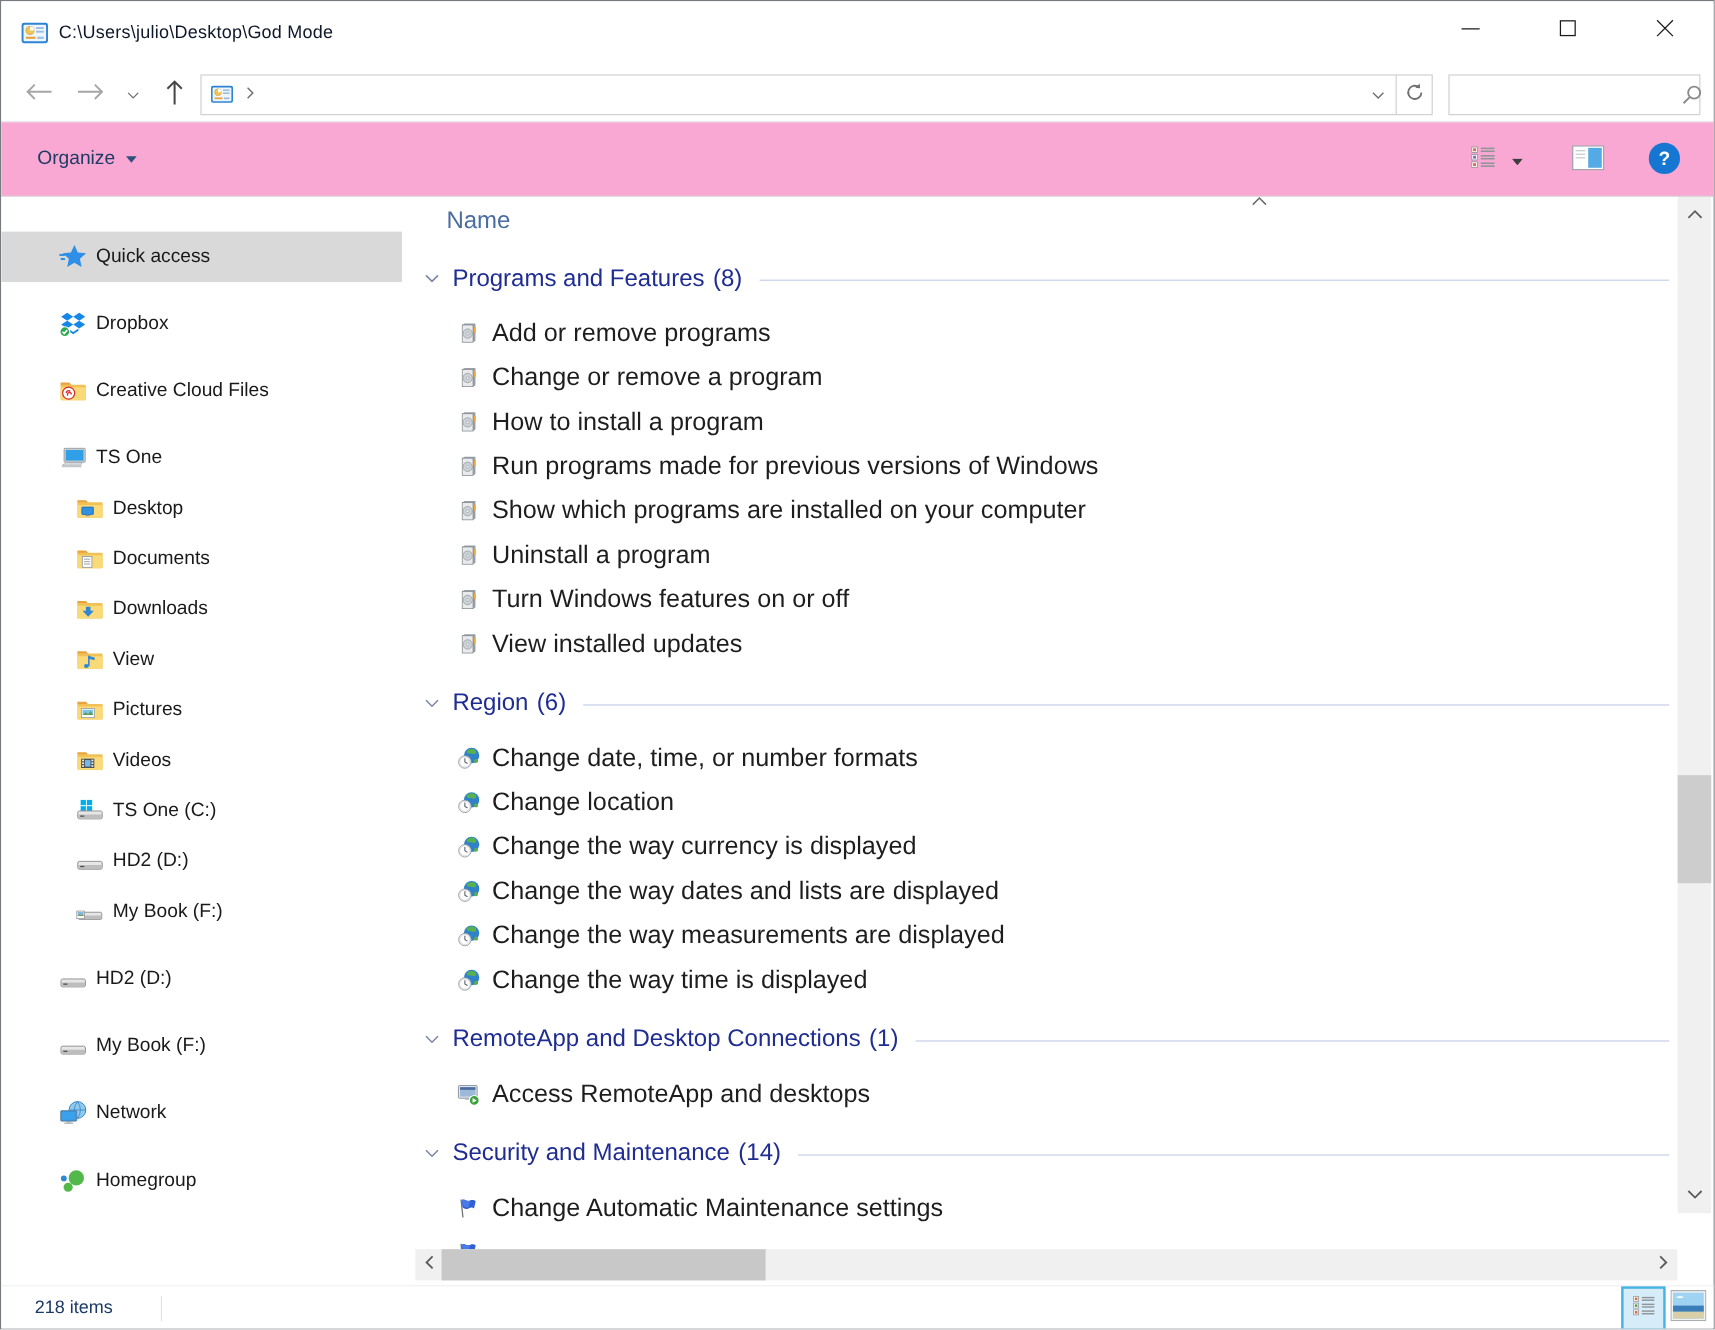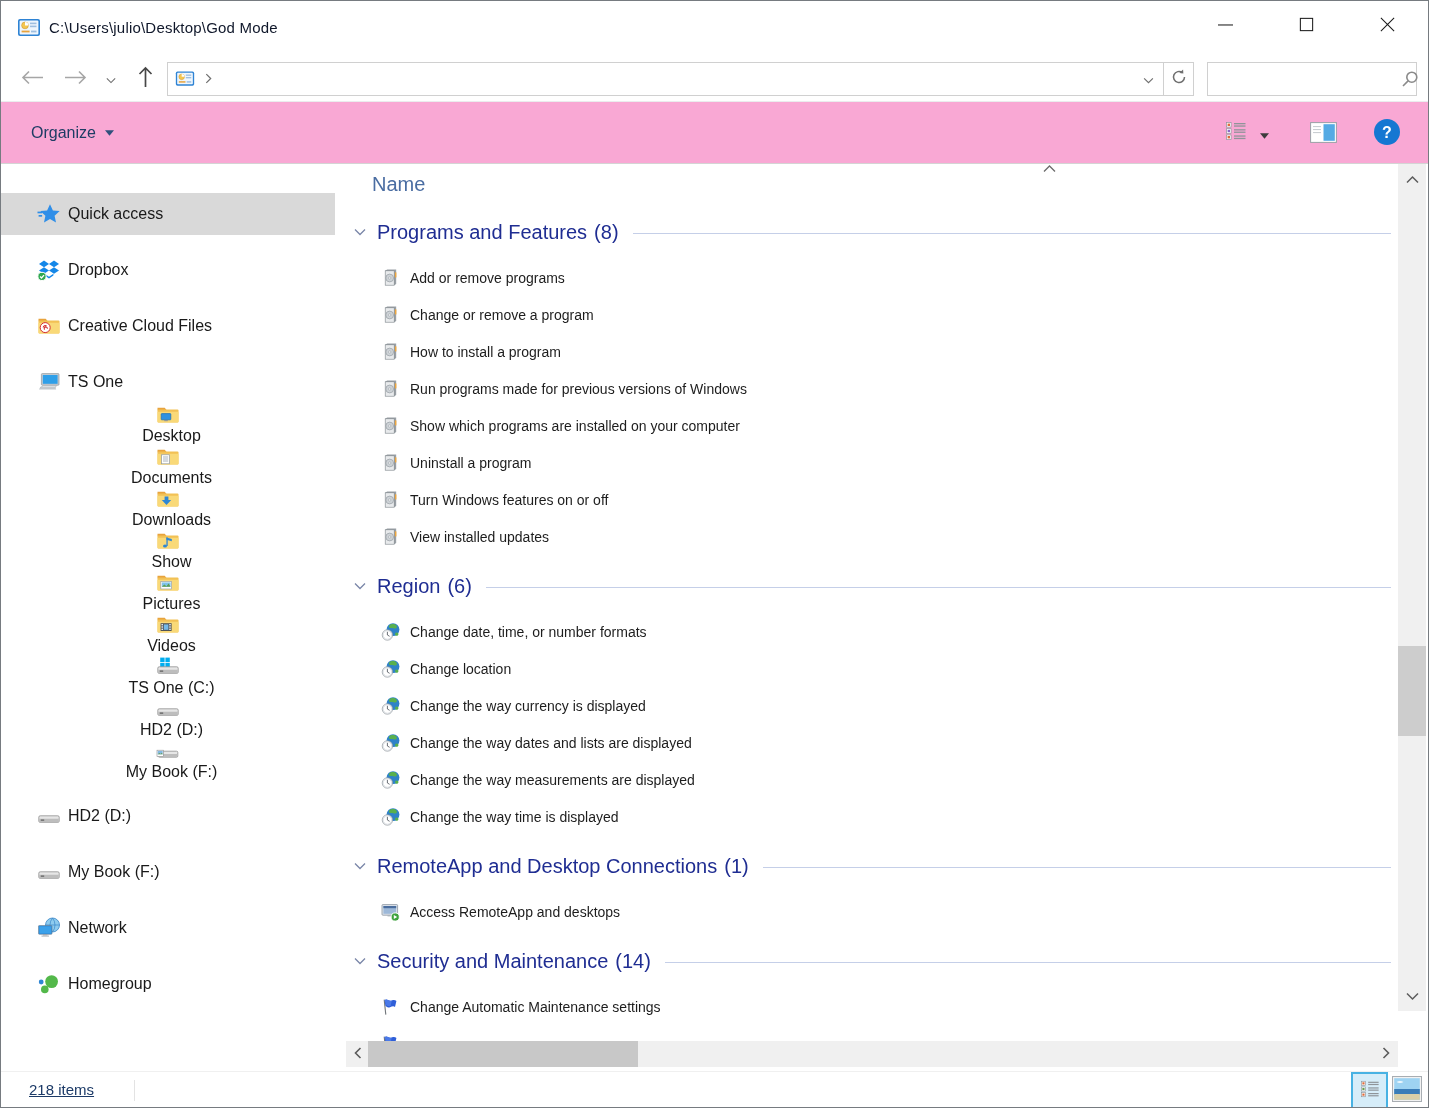--- a/index.html
+++ b/index.html
@@ -58,22 +58,22 @@
   .layout-caret svg{width:9px;height:6px;}
   .pane-btn{left:1308px;top:21px;width:28px;height:22px;}
   .pane-btn svg{width:27px;height:21px;}
   .help-btn{left:1372px;top:18px;width:28px;height:28px;}
   .help-btn svg{width:28px;height:28px;}
   
   .sidebar{position:absolute;top:163px;left:0;width:345px;height:907px;background:#fff;overflow:hidden;}
   .side-row{width:334px;height:42px;display:flex;align-items:center;box-sizing:border-box;}
   .side-row.first{margin-top:29px;}
   .side-row.gap{margin-top:14px;}
-  .side-row.lvl0{padding-left:36px;}
-  .side-row.lvl1{flex-direction:column;}
+  .side-row.lvl0{padding-left:48px;}
+  .side-row.lvl1{padding-left:62px;}
   .side-row.selected{background:#d9d9d9;}
   .s-icon{width:24px;height:24px;flex:0 0 24px;}
   .s-icon svg{width:24px;height:24px;}
   .s-label{margin-left:7px;font-size:16px;color:#191919;white-space:nowrap;}
   
   .content{position:absolute;top:163px;left:345px;width:1052px;height:907px;background:#fff;overflow:hidden;}
   .col-header{margin:7px 0 0 26px;height:26px;display:flex;align-items:center;
     font-size:20px;color:#4a6da2;width:120px;}
   .sort-indicator{position:absolute;left:1042px;top:158px;width:14px;height:9px;z-index:5;}
   .sort-indicator svg{width:13px;height:8px;}
@@ -81,35 +81,35 @@
   .group:first-child .group-header{margin-top:18px;}
   .g-chev{margin-left:8px;width:13px;height:9px;flex:0 0 13px;display:flex;align-items:center;}
   .g-chev svg{width:12px;height:8px;}
   .g-title{margin-left:10px;font-size:20px;color:#1f2d92;white-space:nowrap;}
   .g-count{margin-left:7px;font-size:20px;color:#1f2d92;}
   .g-rule{flex:1;height:1px;background:#c5cfe8;margin:2px 7px 0 14px;}
   .group-items{margin-top:10px;}
   .item-row{height:37px;display:flex;align-items:center;padding-left:35px;}
   .item-ic{width:20px;height:20px;flex:0 0 20px;}
   .item-ic svg{width:20px;height:20px;}
-  .item-label{margin-left:9px;font-size:14px;color:#1d1d1d;white-space:nowrap;}
+  .item-label{margin-left:9px;font-size:21px;color:#1d1d1d;white-space:nowrap;}
   
   .hscroll{position:absolute;left:0;top:877px;width:1052px;height:26px;background:#f0f0f0;}
   .hs-arrow{position:absolute;top:0;width:20px;height:26px;display:flex;align-items:center;justify-content:center;}
   .hs-left{left:2px;} .hs-right{right:2px;}
   .hs-arrow svg{width:8px;height:12px;}
   .hs-thumb{position:absolute;left:22px;top:0;width:270px;height:26px;background:#c8c8c8;}
   .vscroll{position:absolute;top:163px;right:2px;width:28px;height:847px;background:#f0f0f0;}
   .vs-arrow{position:absolute;left:0;width:28px;height:22px;display:flex;align-items:center;justify-content:center;}
   .vs-up{top:4px;} .vs-down{bottom:4px;}
   .vs-arrow svg{width:13px;height:9px;}
   .vs-thumb{position:absolute;left:0;top:482px;width:28px;height:90px;background:#cdcdcd;}
   
   .statusbar{position:absolute;left:0;right:0;top:1070px;height:38px;background:#fff;border-top:1px solid #f0f0f0;}
-  .status-count{position:absolute;left:28px;top:9px;font-size:15px;color:#1c3a67;text-decoration:underline;}
+  .status-count{position:absolute;left:28px;top:9px;font-size:15px;color:#1c3a67;}
   .status-sep{position:absolute;left:133px;top:8px;width:1px;height:21px;background:#e3e3e3;}
   .view-btn{position:absolute;top:0;display:flex;align-items:center;justify-content:center;box-sizing:border-box;}
   .details-btn{right:40px;width:37px;height:37px;background:#d6edf9;border:2px solid #48b2e3;}
   .details-btn svg{width:22px;height:20px;}
   .thumb-btn{right:4px;width:34px;height:37px;}
   .thumb-btn svg{width:30px;height:26px;}
 </style>
 </head>
 <body>
 
@@ -335,21 +335,21 @@
       </div>
       <div class="side-row lvl1">
         <span class="s-icon"><svg viewBox="0 0 24 24">
             <path d="M1.5 4.8h7.2l2.1 2.4H1.5z" fill="#e8a33d"></path>
             <rect x="1.5" y="6.6" width="21" height="12.9" rx="1" fill="#f2c155"></rect>
             <path d="M1.5 8.8h21v9.7a1 1 0 0 1-1 1h-19a1 1 0 0 1-1-1z" fill="#f9d978"></path>
             <ellipse cx="9" cy="17" rx="2" ry="1.6" fill="#2e86d4"></ellipse>
             <rect x="10.4" y="8.4" width="1.3" height="8.6" fill="#2e86d4"></rect>
             <path d="M10.4 8.4l5.4 1.5v2.4l-5.4-1.5z" fill="#2e86d4"></path>
           </svg></span>
-        <span class="s-label">Show</span>
+        <span class="s-label">View</span>
       </div>
       <div class="side-row lvl1">
         <span class="s-icon"><svg viewBox="0 0 24 24">
             <path d="M1.5 4.8h7.2l2.1 2.4H1.5z" fill="#e8a33d"></path>
             <rect x="1.5" y="6.6" width="21" height="12.9" rx="1" fill="#f2c155"></rect>
             <path d="M1.5 8.8h21v9.7a1 1 0 0 1-1 1h-19a1 1 0 0 1-1-1z" fill="#f9d978"></path>
             <rect x="4.8" y="10.4" width="10.8" height="7.6" fill="#fff" stroke="#98a0a8" stroke-width="0.7"></rect>
             <rect x="5.8" y="11.4" width="8.8" height="4.4" fill="#7ec3ea"></rect>
             <path d="M5.8 15.8l2.6-2.2 2 1.6 2.2-2.6 2 3.2z" fill="#5e9e52"></path>
           </svg></span>

